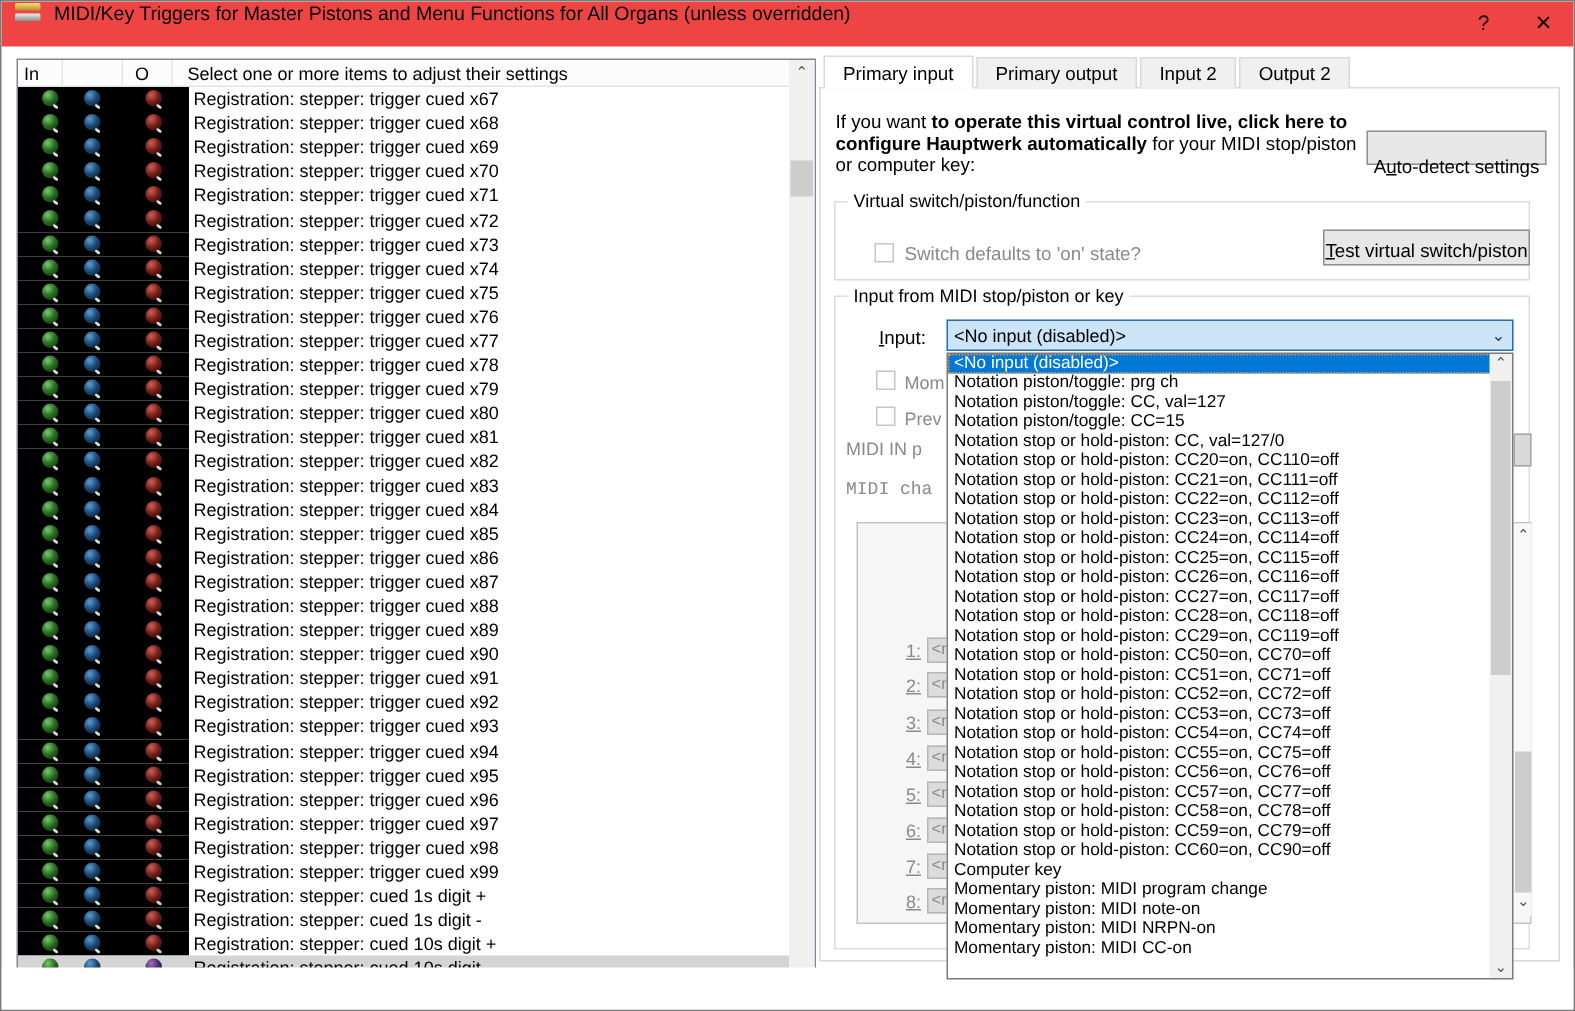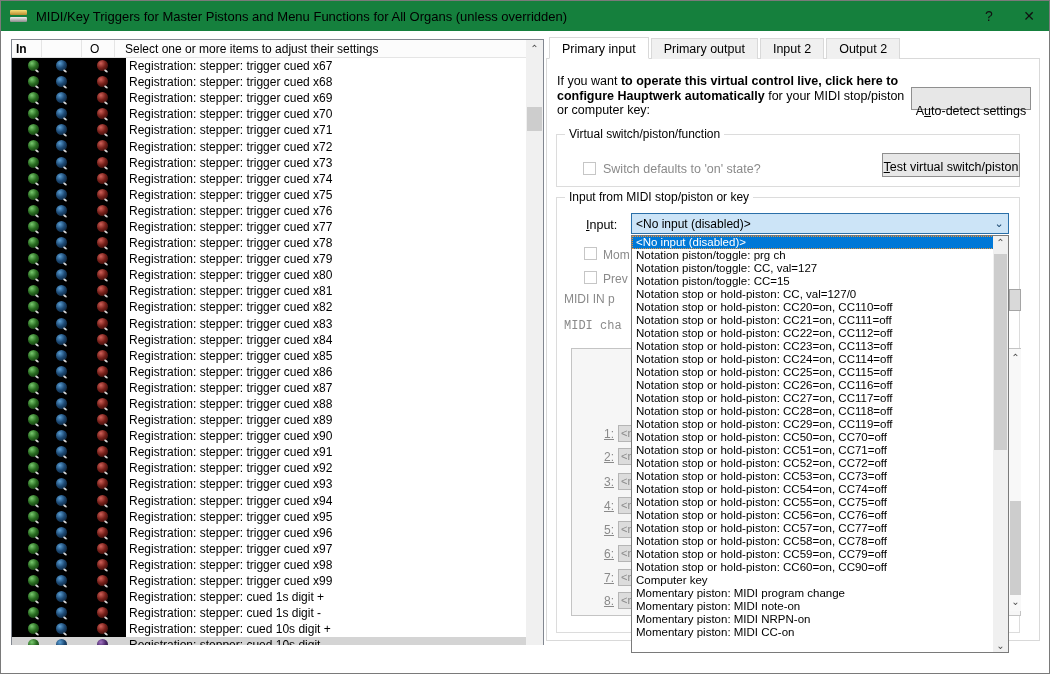--- a/index.html
+++ b/index.html
@@ -1,32 +1,32 @@
 <!DOCTYPE html>
 <html><head>
 <meta charset="utf-8">
 <style>
   * { margin:0; padding:0; box-sizing:border-box; }
   html,body { background:#c8c8c8; font-family:"Liberation Sans","DejaVu Sans",sans-serif; }
   #win { position:relative; width:1050px; height:674px; background:#fff; border:1px solid #7a7a7a; overflow:hidden; font-size:12px; color:#000; }
 
   
-  .titlebar { position:absolute; left:0; top:0; width:100%; height:30px; background:#15803d; display:flex; align-items:center; }
+  .titlebar { position:absolute; left:0; top:0; width:100%; height:30px; background:#ef4444; display:flex; }
   .app-icon { width:18px; height:14px; margin-left:9px; position:relative; }
   .app-icon .bar1 { position:absolute; left:0; top:1px; width:17px; height:5px; background:linear-gradient(#f7e07a,#b98a2e); border-radius:1px; }
   .app-icon .bar2 { position:absolute; left:0; top:8px; width:17px; height:5px; background:linear-gradient(#efefef,#8a8a8a); border-radius:1px; }
   .title-text { margin-left:8px; font-size:13px; }
   .cap-btn { width:40px; height:28px; display:flex; align-items:center; justify-content:center; font-size:14px; color:#111; }
   .cap-spacer { flex:1; }
 
   
   .listbox { position:absolute; left:10px; top:38px; width:533px; height:630px; border:1px solid #828790; background:#fff; }
   .list-header { position:absolute; left:0; top:0; width:514px; height:18px; background:#fcfcfc; border-bottom:1px solid #e5e5e5; display:flex; font-size:12px; }
   .hcell { border-right:1px solid #e5e5e5; padding:2px 0 0 4px; overflow:hidden; white-space:nowrap; }
-  .hc1{width:30px;font-weight:bold;} .hc2{width:40px;} .hc3{width:33px; padding-left:8px;} .hc4{flex:1; padding-left:10px; border-right:none;}
+  .hc1{width:30px;} .hc2{width:40px;} .hc3{width:33px; padding-left:8px;} .hc4{flex:1; padding-left:10px; border-right:none;}
   .rows { position:absolute; left:0; top:18px; width:514px; height:596px; overflow:hidden; }
   .lrow { height:16.1px; display:flex; align-items:center; white-space:nowrap; font-size:12px; }
   .lrow .ledzone { width:114px; height:100%; background:#000; position:relative; flex:0 0 114px; }
   .lrow.sel { background:#d4d4d4; }
   .lrow.sel .ledzone { background:#d4d4d4; }
   .lrow .txt { padding-left:3px; }
   .led { position:absolute; top:2px; width:11px; height:11px; border-radius:50%; }
   .led:after { content:""; position:absolute; right:0px; bottom:-1px; width:4px; height:2px; border-radius:50%; background:rgba(255,255,255,.85); transform:rotate(35deg); }
   .led.g { left:16px; background:radial-gradient(circle at 35% 30%, #79c96f 0%, #2a6e22 45%, #0a2408 95%); }
   .led.b { left:44px; background:radial-gradient(circle at 35% 30%, #5b9fd4 0%, #1d4a75 45%, #061525 95%); }

